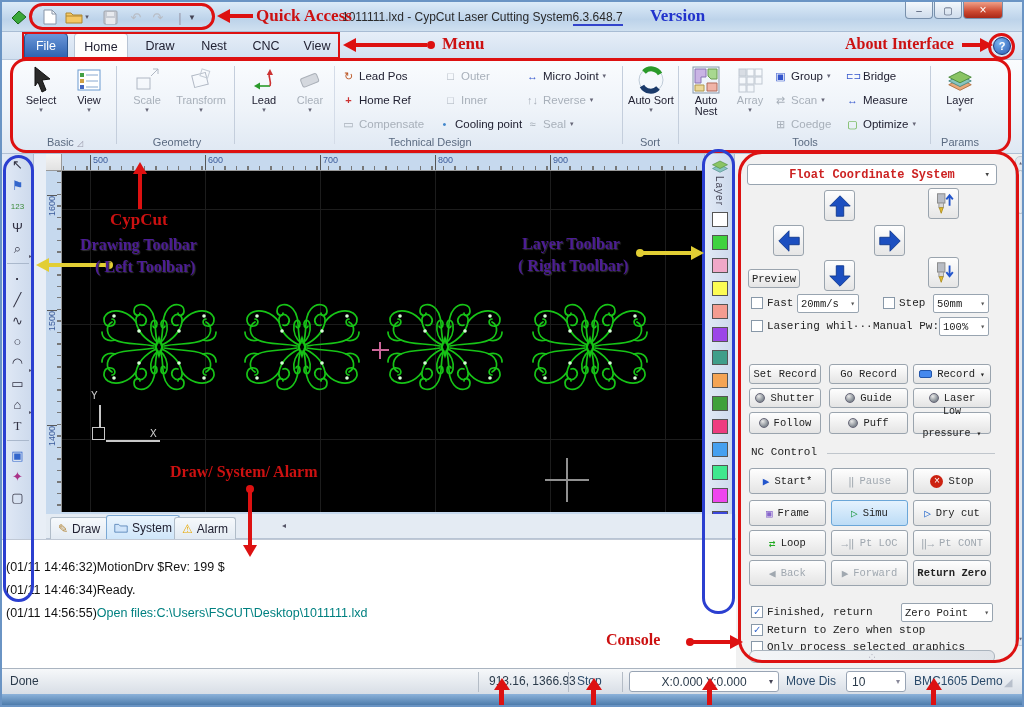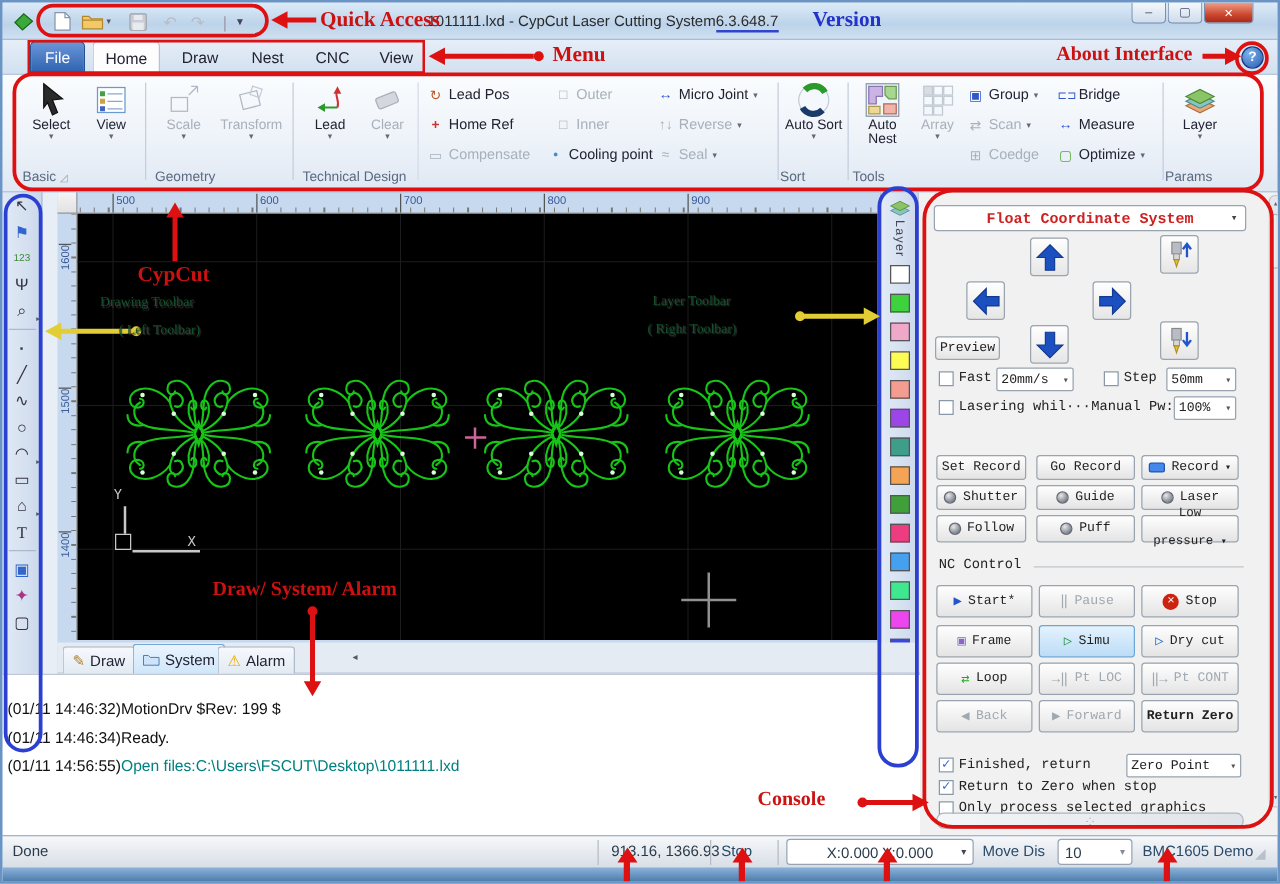--- a/index.html
+++ b/index.html
@@ -32,21 +32,21 @@
     background:linear-gradient(#fafcfe,#eef3f9 55%,#dfe8f3);border-bottom:1px solid #b0c0d4;}
   .bigbtn{position:absolute;top:3px;height:74px;display:flex;flex-direction:column;align-items:center;gap:1px;padding-top:3px;}
   .bigbtn .blabel{font-size:11px;color:#223;text-align:center;line-height:11px;}
   .bigbtn .bcaret{font-size:7px;color:#667;line-height:6px;}
   .bigbtn.dis .blabel{color:#a8b0ba;}
   .smallitem{position:absolute;height:16px;display:flex;align-items:center;gap:4px;font-size:11.5px;color:#223;white-space:nowrap;}
   .smallitem.dis{color:#a8b0ba;}
   .sic{font-size:11px;width:13px;text-align:center;}
   .scaret{font-size:7px;color:#667;}
   .rsep{position:absolute;top:6px;width:1px;height:78px;background:#c4cedc;}
-  .rlabel{position:absolute;top:76px;height:14px;font-size:11px;color:#5a6a80;text-align:left;}
+  .rlabel{position:absolute;top:76px;height:14px;font-size:11px;color:#5a6a80;text-align:center;}
   
   .lefttoolbar{position:absolute;left:0;top:152px;width:32px;height:385px;
     background:linear-gradient(90deg,#e2eaf6,#ccd9ec);border-right:1px solid #b0bcd0;}
   .ltrow{position:relative;width:100%;height:21px;display:flex;align-items:center;justify-content:center;
     font-size:13px;color:#334;}
   .ltsep{width:22px;height:1px;background:#aab8cc;margin:4px auto;}
   .fly{position:absolute;right:1px;bottom:0;font-size:6px;color:#556;}
   .ruler{background:linear-gradient(#f4f4f4,#e2e2e2);color:#3a5a9a;}
   .hrul{position:absolute;left:60px;top:152px;width:640px;height:17px;border-bottom:1px solid #999;
     background-image:repeating-linear-gradient(to right,#777 0 1px,transparent 1px 11.5px);
@@ -95,21 +95,21 @@
   .dtab.active{background:linear-gradient(#eaf4fd,#cfe6fa);border-color:#7aa8d4;top:1px;height:24px;}
   .console{position:absolute;left:0;top:537px;width:734px;height:129px;background:#fff;border-top:1px solid #c0c8d4;}
   .cline{position:absolute;left:4px;font-size:12.5px;color:#111;white-space:nowrap;}
   .statusbar{position:absolute;left:0;top:666px;width:100%;height:26px;
     background:linear-gradient(#f6f8fa,#d8dee6);border-top:1px solid #aab4c0;font-size:12px;color:#2a3a4a;}
   .ssep{position:absolute;top:3px;width:1px;height:20px;background:#b4bcc6;}
   .bottomstrip{position:absolute;left:0;top:692px;width:100%;height:15px;
     background:linear-gradient(#8cb2da,#517fae 70%,#3d6a9a);}
   .redtext{position:absolute;z-index:60;font-family:"Liberation Serif",serif;font-weight:bold;color:#cc1111;font-size:17px;white-space:nowrap;}
   .bluetext{position:absolute;z-index:60;font-family:"Liberation Serif",serif;font-weight:bold;color:#2233cc;font-size:17px;white-space:nowrap;}
-  .yeltext{position:absolute;z-index:60;font-family:"Liberation Serif",serif;font-weight:normal;color:#14532d;font-size:11px;white-space:nowrap;text-shadow:1px 1px 1px #333;}
+  .yeltext{position:absolute;z-index:60;font-family:"Liberation Serif",serif;font-weight:bold;color:#4c1d95;font-size:16px;white-space:nowrap;text-shadow:1px 1px 1px #333;}
   .rcapsule{position:absolute;z-index:59;border:3px solid #dd1111;border-radius:18px;}
   .rrect{position:absolute;z-index:59;border:2px solid #dd1111;}
   .bcapsule{position:absolute;z-index:59;border:3px solid #2b3fd0;border-radius:16px;}
   .shafth{position:absolute;z-index:60;height:4px;background:#dd1111;}
   .shaftv{position:absolute;z-index:60;width:4px;background:#dd1111;}
   .tril{position:absolute;z-index:60;width:0;height:0;border-top:7px solid transparent;border-bottom:7px solid transparent;border-right:13px solid #dd1111;}
   .trir{position:absolute;z-index:60;width:0;height:0;border-top:7px solid transparent;border-bottom:7px solid transparent;border-left:13px solid #dd1111;}
   .triu{position:absolute;z-index:60;width:0;height:0;border-left:7px solid transparent;border-right:7px solid transparent;border-bottom:12px solid #dd1111;}
   .trid{position:absolute;z-index:60;width:0;height:0;border-left:7px solid transparent;border-right:7px solid transparent;border-top:12px solid #dd1111;}
   .anndot{position:absolute;z-index:60;width:8px;height:8px;border-radius:50%;background:#dd1111;}

